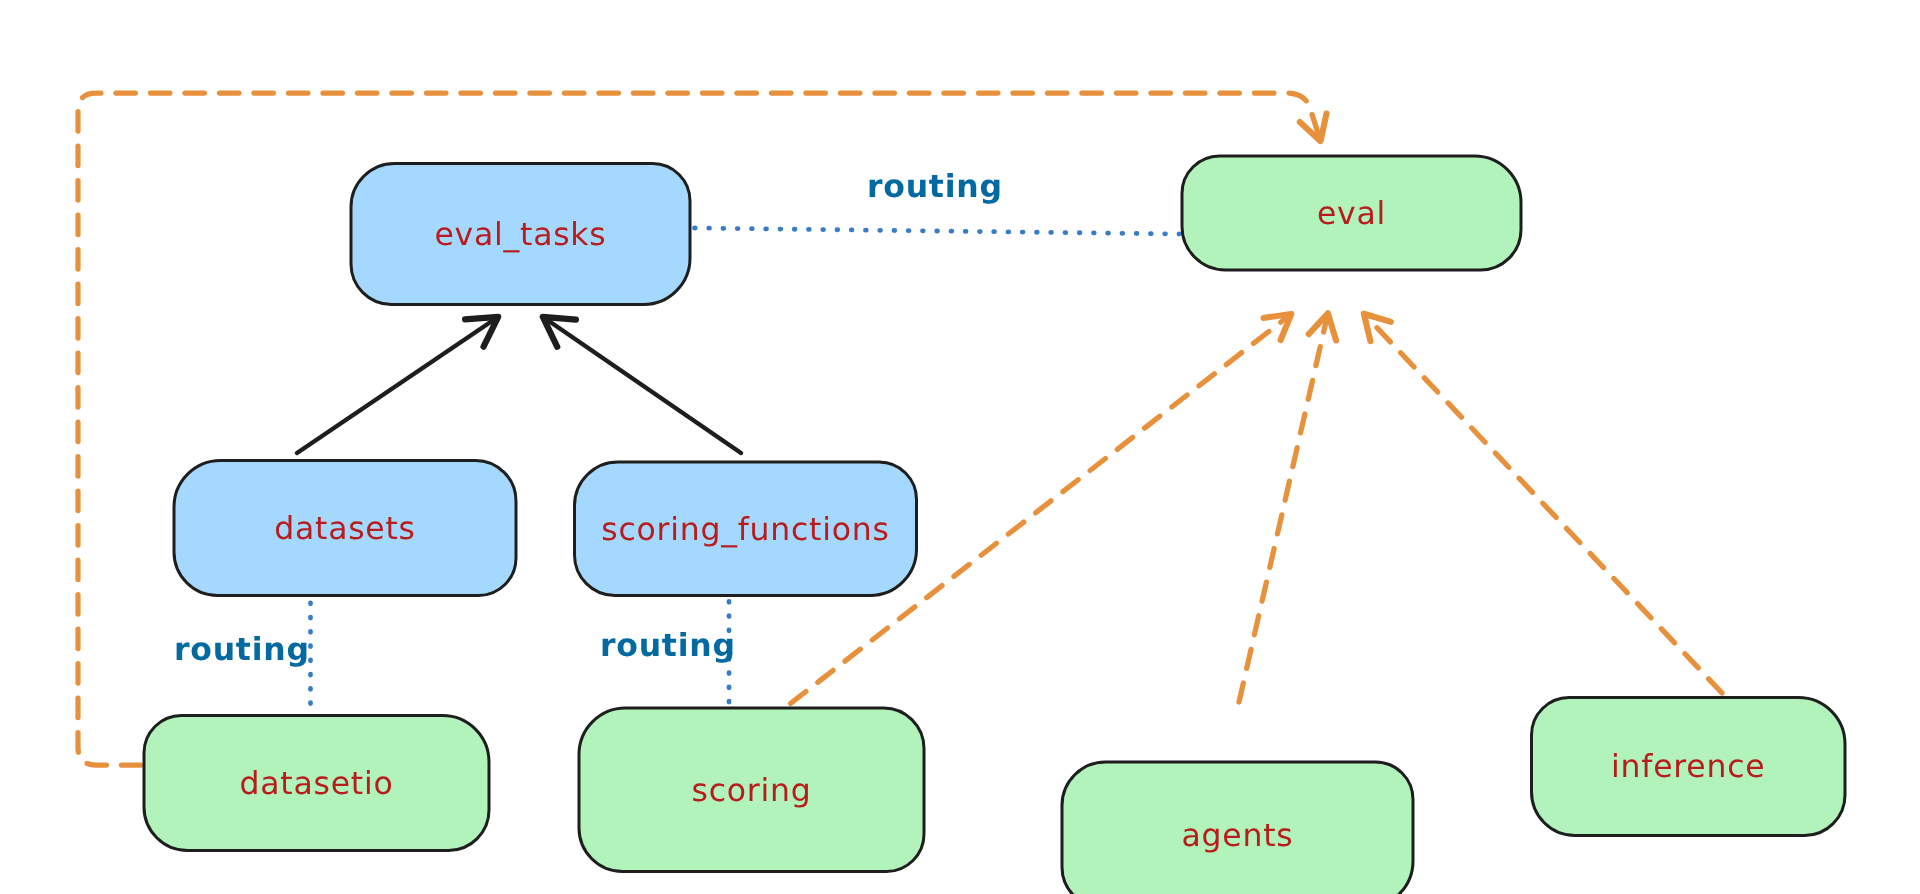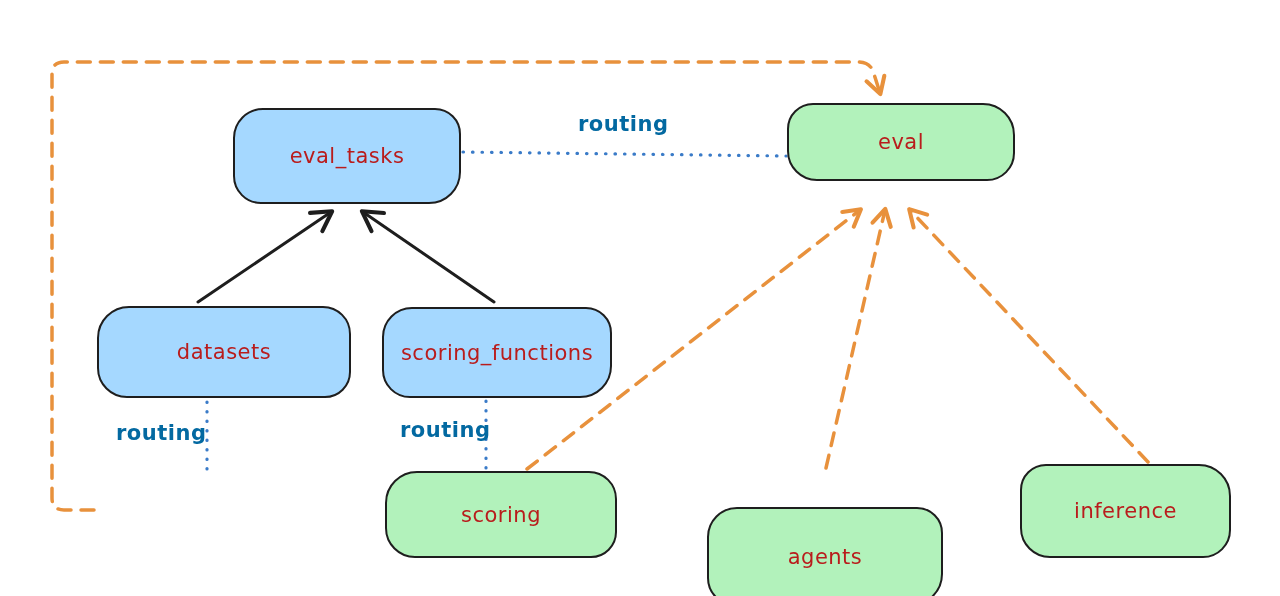--- a/index.html
+++ b/index.html
@@ -37,24 +37,24 @@
   .node.green { background: #b2f2bb; }
 
   
   .r1 { border-radius: 30px 26px 32px 28px; }
   .r2 { border-radius: 26px 32px 28px 30px; }
   .r3 { border-radius: 32px 28px 26px 30px; }
 
   
   #node-eval_tasks        { left: 233px; top: 108px; width: 228px; height: 96px; }
   #node-eval              { left: 787px; top: 103px; width: 228px; height: 78px; }
-  #node-datasets          { left:  97px; top: 306px; width: 254px; height: 92px; }
+  #node-datasets          { left:  115px; top: 306px; width: 230px; height: 92px; }
   #node-scoring_functions { left: 382px; top: 307px; width: 230px; height: 91px; }
   #node-datasetio         { left:  95px; top: 476px; width: 232px; height: 92px; }
-  #node-scoring           { left: 385px; top: 471px; width: 232px; height: 87px; }
+  #node-scoring           { left: 385px; top: 471px; width: 232px; height: 111px; }
   #node-agents            { left: 707px; top: 470px; width: 236px; height: 99px; margin-top: 37px; }
   #node-inference         { left: 1020px; top: 464px; width: 211px; height: 94px; }
 
   .routing-label {
     position: absolute;
     color: #0369a1;
     font-size: 21px;
     font-weight: bold;
     letter-spacing: 0.5px;
   }
@@ -99,20 +99,23 @@
   </div>
 
   <div id="node-datasets" class="node blue r3">
     <span>datasets</span>
   </div>
 
   <div id="node-scoring_functions" class="node blue r1">
     <span>scoring_functions</span>
   </div>
 
+  <div id="node-datasetio" class="node green r2">
+    <span>datasetio</span>
+  </div>
 
   <div id="node-scoring" class="node green r3">
     <span>scoring</span>
   </div>
 
   <div id="node-agents" class="node green r1">
     <span>agents</span>
   </div>
 
   <div id="node-inference" class="node green r2">

